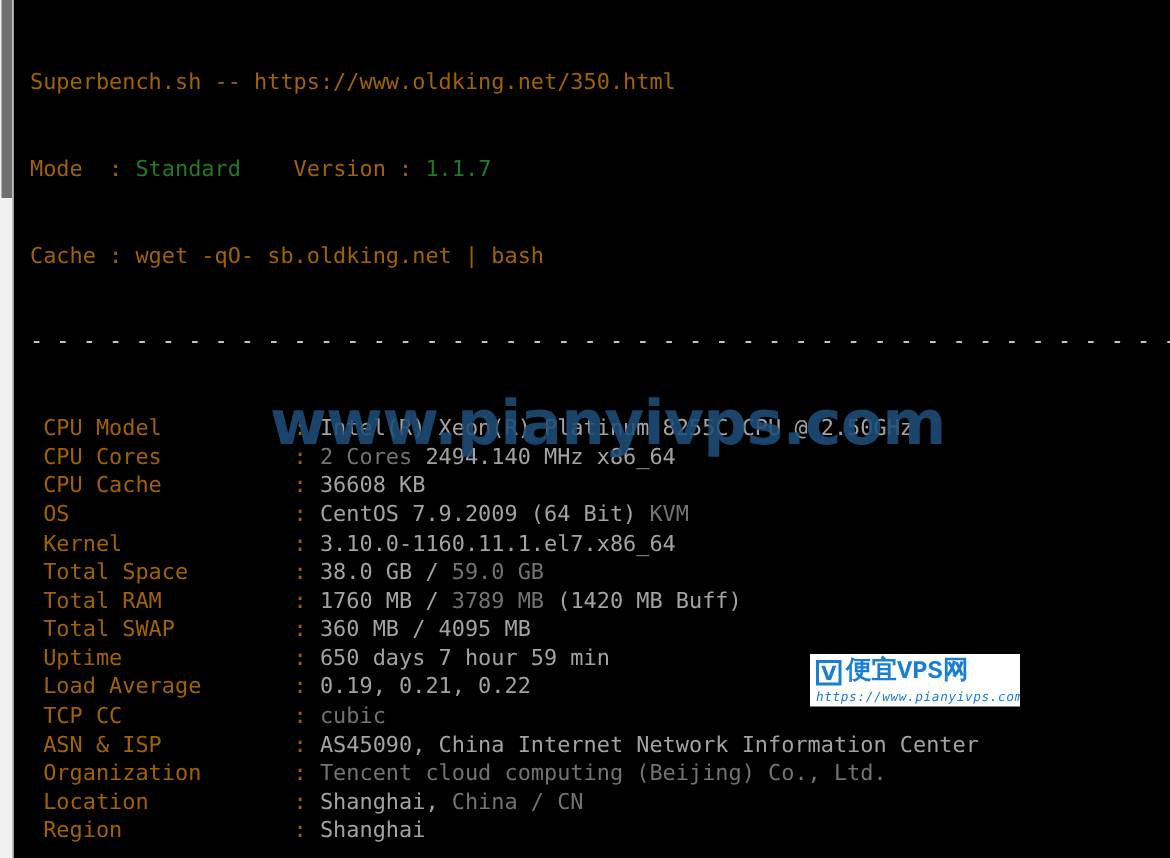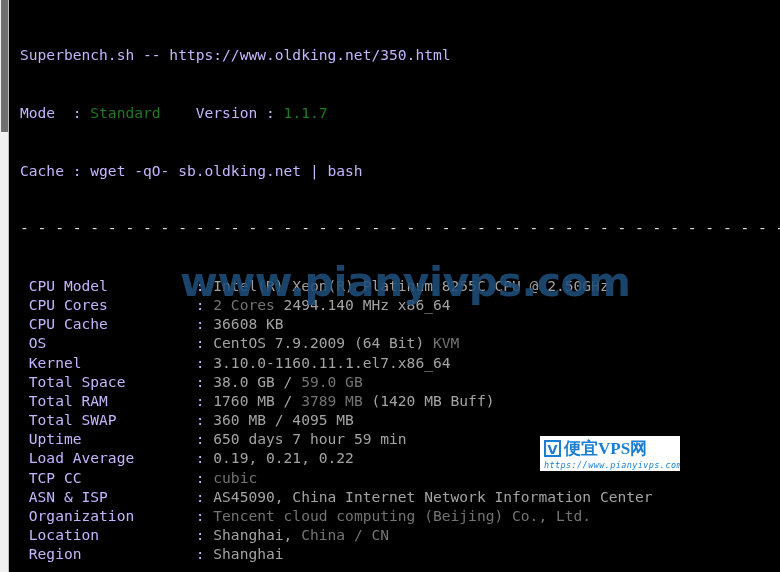--- a/index.html
+++ b/index.html
@@ -55,21 +55,21 @@
     line-height: 19.2px;
     letter-spacing: 0px;
     color: #d8d8d8;
     white-space: pre;
     z-index: 3;
   }
 
   .line { height: 19.2px; }
 
   
-  .c-white  { color: #c4b5fd; text-align: right; }
+  .c-white  { color: #a16207; text-align: right; }
   .c-cyan   { color: #a3a3a3; }
   .c-yellow { color: #737373; }
   .c-green  { color: #1f7a22; }
 
   .sep { color: #dedede; }
 
   
   .watermark {
     position: absolute;
     left: 180px;
@@ -111,21 +111,21 @@
     font-family: "DejaVu Sans", "Liberation Sans", sans-serif;
     font-weight: 700;
     font-size: 13px;
     line-height: 15px;
     text-align: center;
     box-sizing: border-box;
     margin-right: 3px;
   }
   .logo-cn {
     color: #1a7fd4;
-    font-family: Liberation Serif, serif;
+    font-family: Liberation Mono, monospace;
     font-weight: 700;
     font-size: 17px;
     line-height: 18px;
     letter-spacing: 0px;
   }
   .logo-url {
     color: #1a7fd4;
     font-family: "DejaVu Sans Mono", "Liberation Mono", monospace;
     font-size: 8.5px;
     line-height: 10px;

